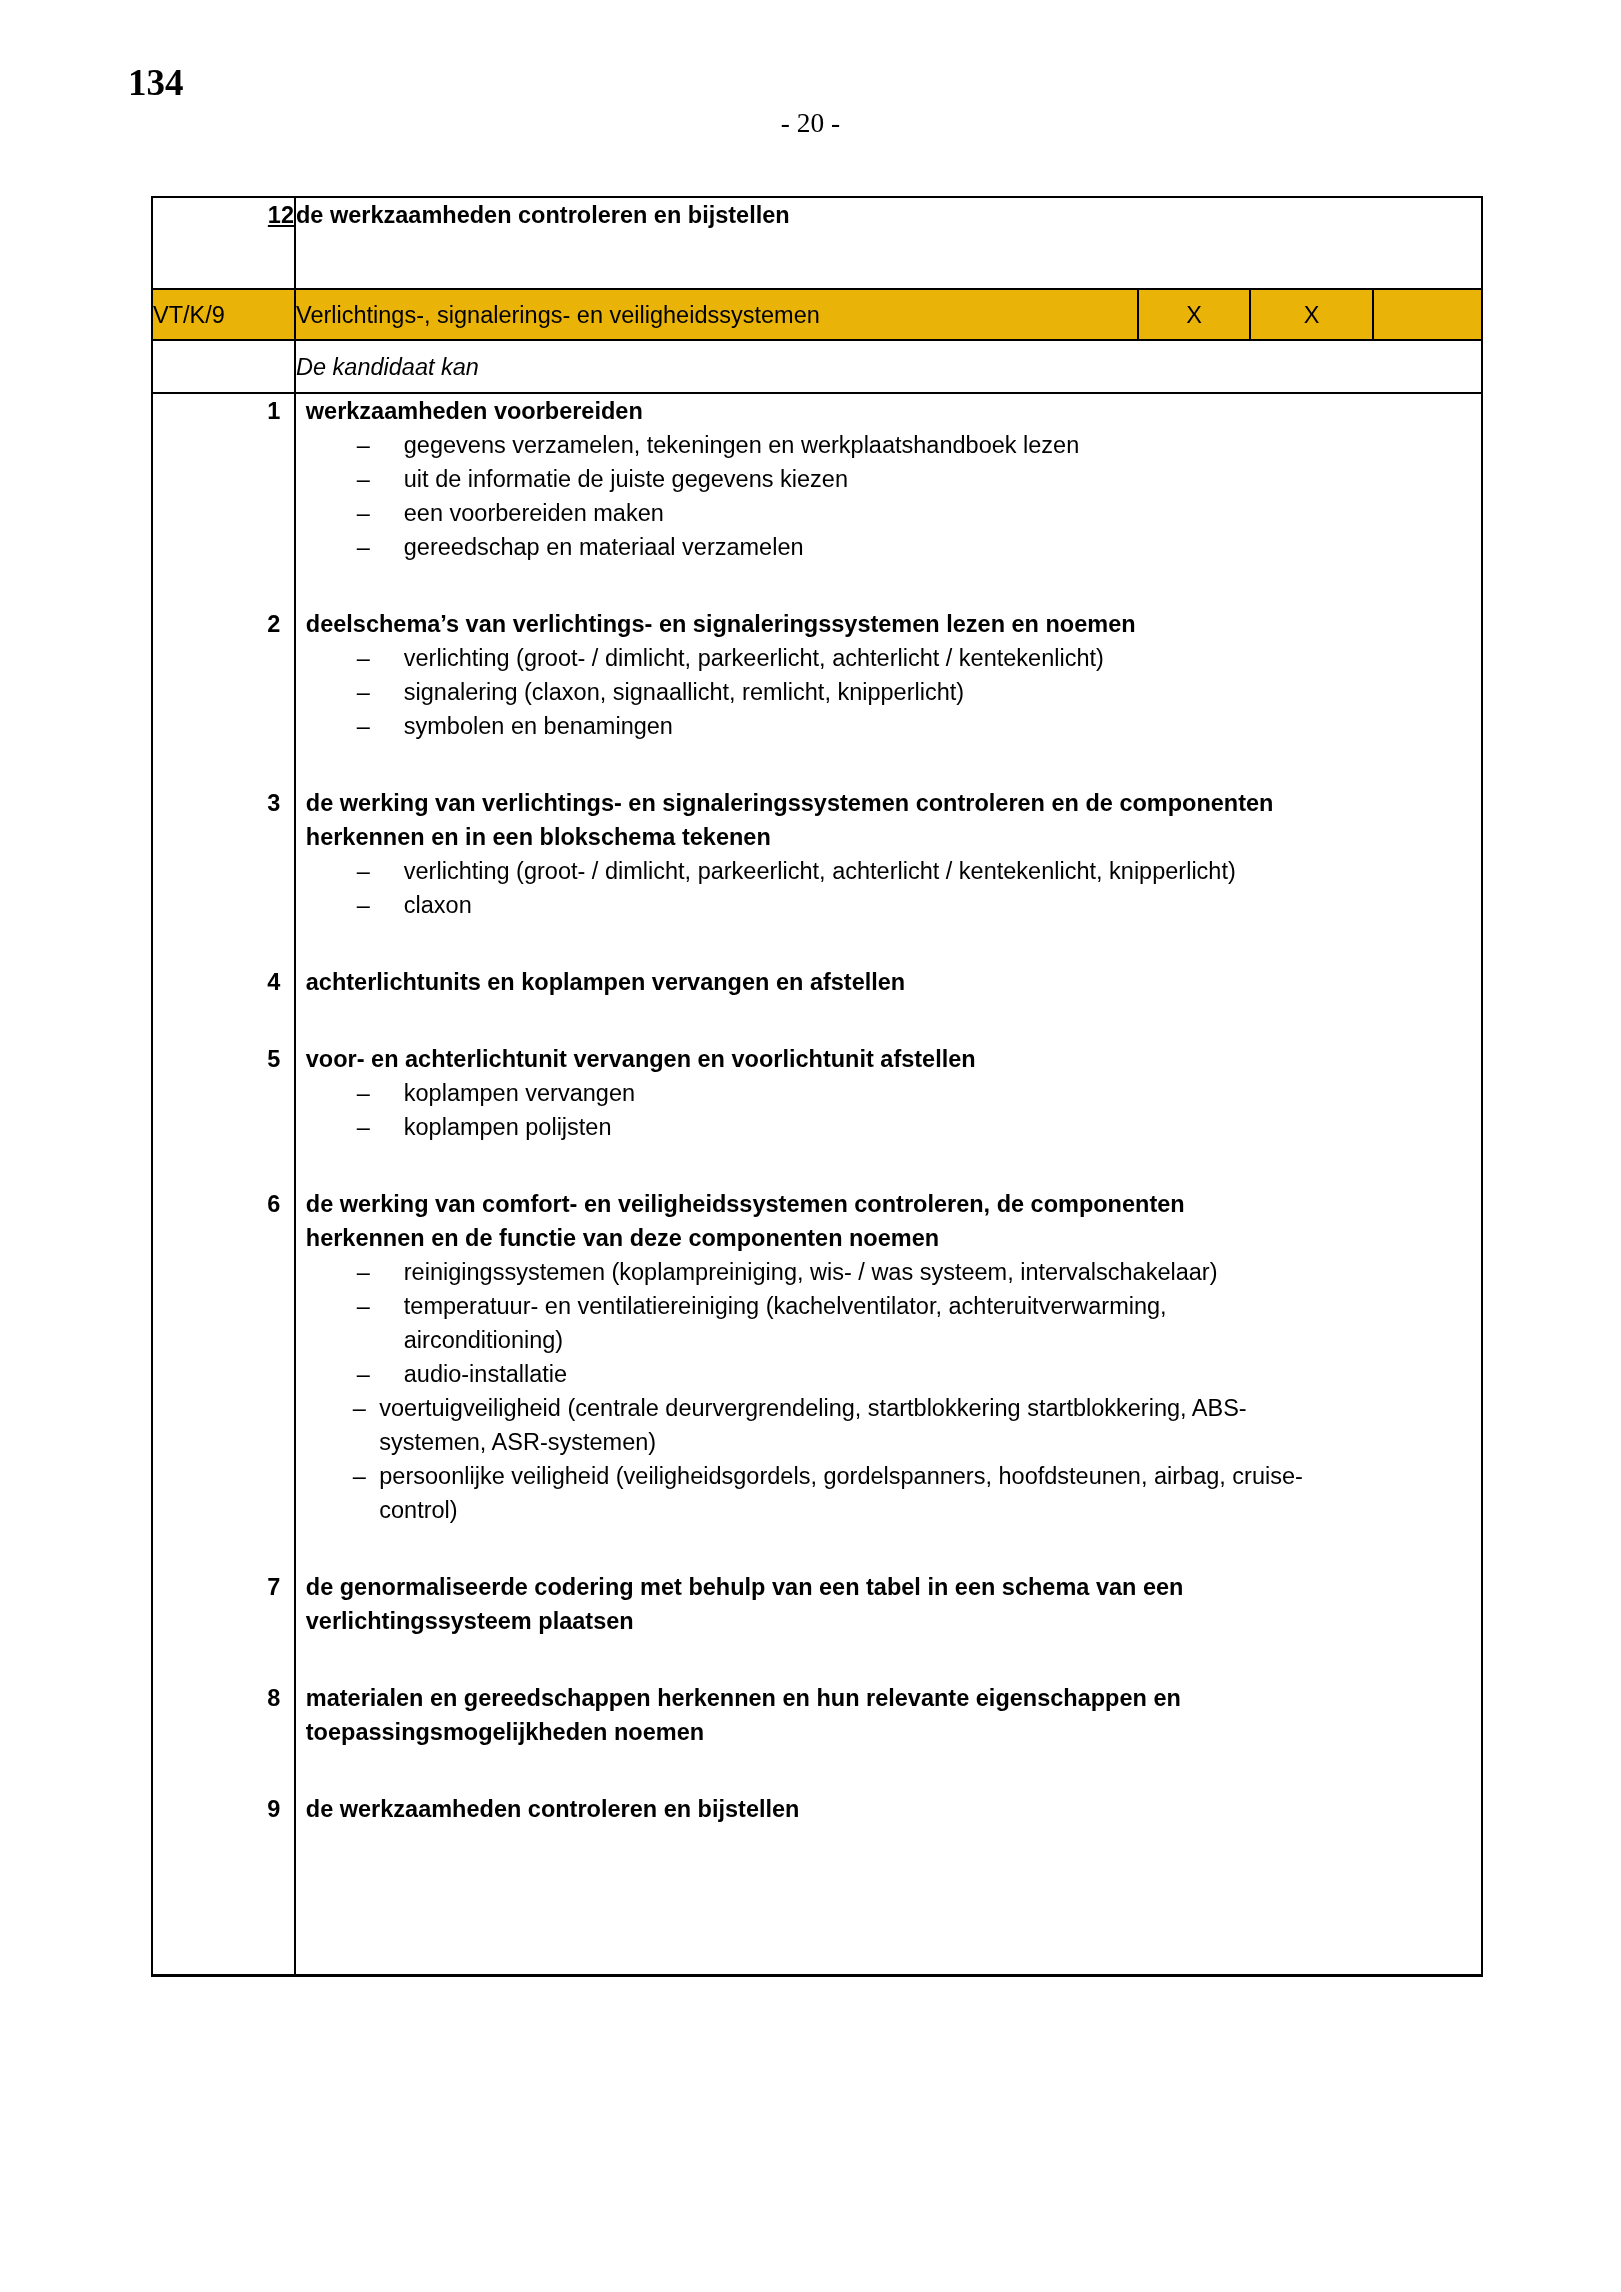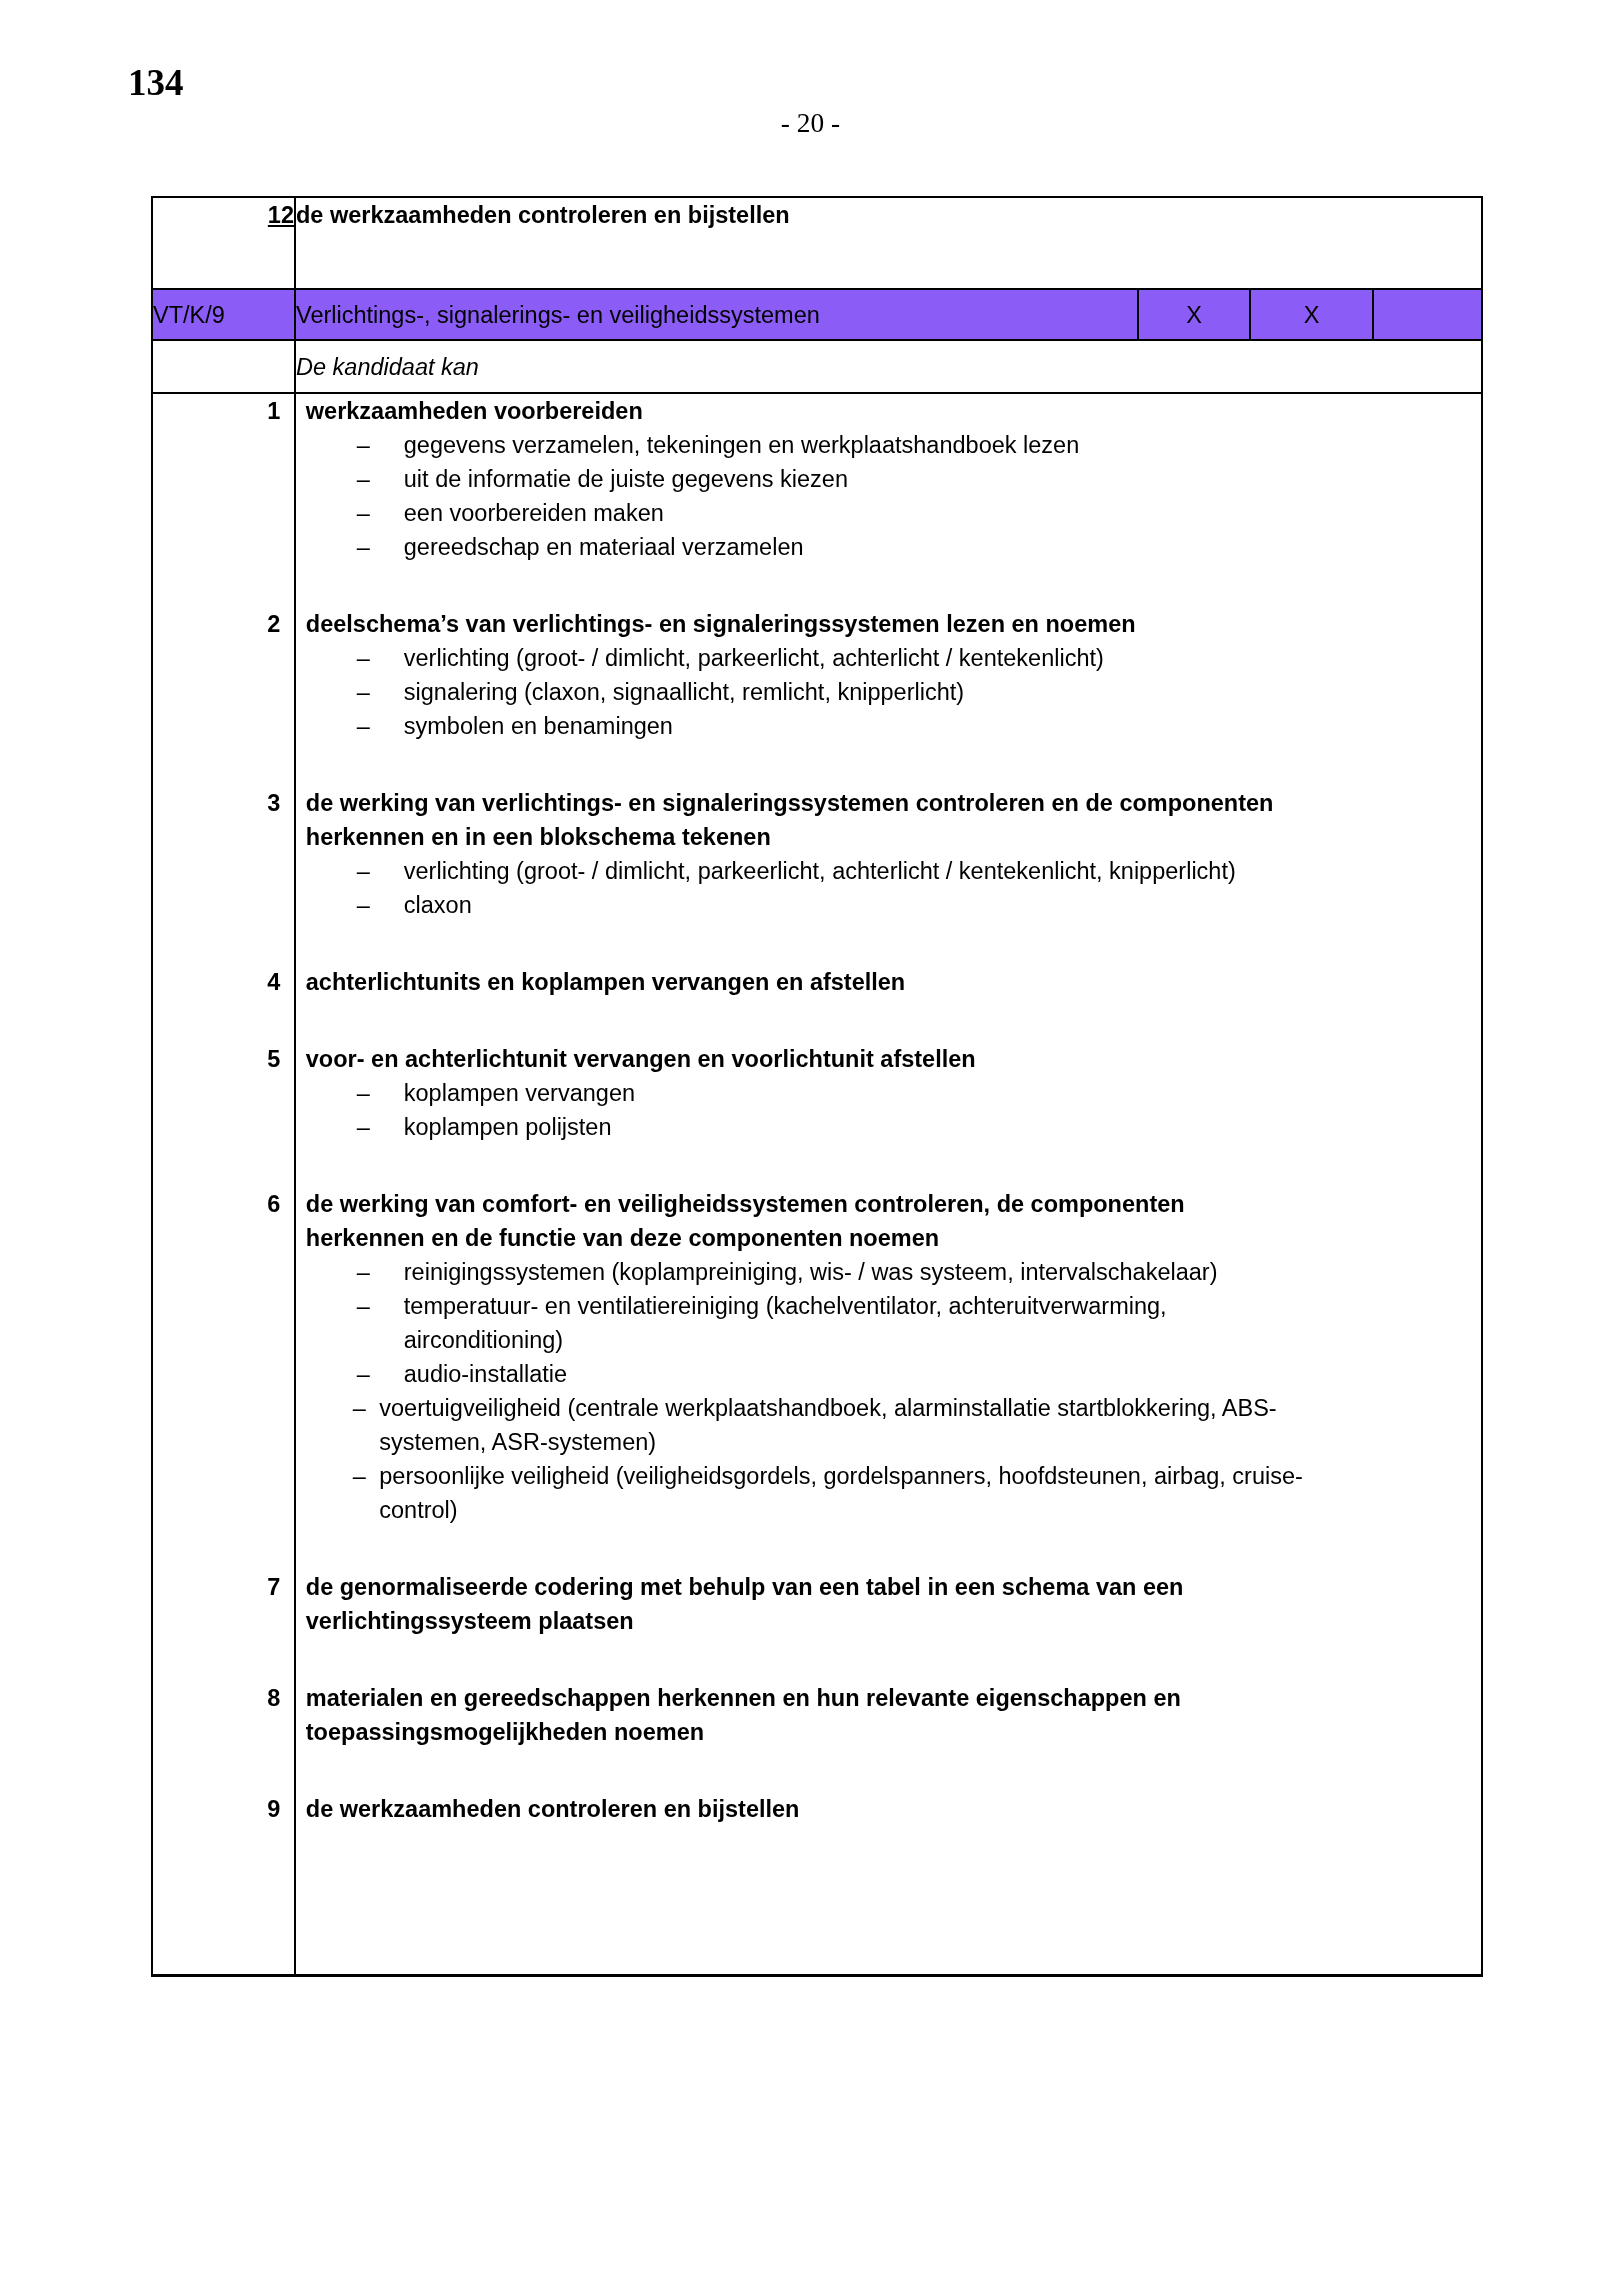--- a/index.html
+++ b/index.html
@@ -24,21 +24,21 @@
   table.exam td {
     border:2px solid #000; padding:0; vertical-align:top;
     font-size:23.5px; line-height:34px; overflow:hidden;
   }
   tr.hdr td { height:86px; vertical-align:middle; font-weight:bold; }
   td.hdr-title { padding-left:9.8px; }
   td.hdr-col { text-align:center; line-height:34px; }
   tr.carry td { height:90px; }
   td.numcell { text-align:right; padding:6.9px 15.7px 0 0; font-weight:bold;text-decoration:underline; }
   td.carrytext { padding:6.9px 17.6px 0 9.8px; font-weight:bold; }
-  tr.unit td { height:49px; background:#8b5cf6; vertical-align:middle; }
+  tr.unit td { height:49px; background:#eab308; vertical-align:middle; }
   td.unit-code { padding-left:9.8px; }
   td.unit-title { padding-left:9.8px; }
   td.unit-x { text-align:center; }
   tr.kand td { height:51px; vertical-align:middle;font-style:italic; }
   td.kand-text { padding-left:9.8px; }
   td.content-cell { height:1580px; position:relative; padding:13.7px 0 0 0; }
   .vline { position:absolute; left:141px; top:-2px; bottom:-2px; width:2px; background:#000; }
   .item { display:flex; margin-bottom:43px; }
   .item-num {
     flex:0 0 143px; width:143px; box-sizing:border-box;
@@ -193,21 +193,21 @@
 airconditioning)</span>
   </div>
 
   <div class="bullet">
     <span class="dash">–</span>
     <span class="btext">audio-installatie</span>
   </div>
 
   <div class="bullet tight">
     <span class="dash">–</span>
-    <span class="btext">voertuigveiligheid (centrale werkplaatshandboek, alarminstallatie startblokkering, ABS-
+    <span class="btext">voertuigveiligheid (centrale deurvergrendeling, startblokkering startblokkering, ABS-
 systemen, ASR-systemen)</span>
   </div>
 
   <div class="bullet tight">
     <span class="dash">–</span>
     <span class="btext">persoonlijke veiligheid (veiligheidsgordels, gordelspanners, hoofdsteunen, airbag, cruise-
 control)</span>
   </div>
 </div>
   </div>

